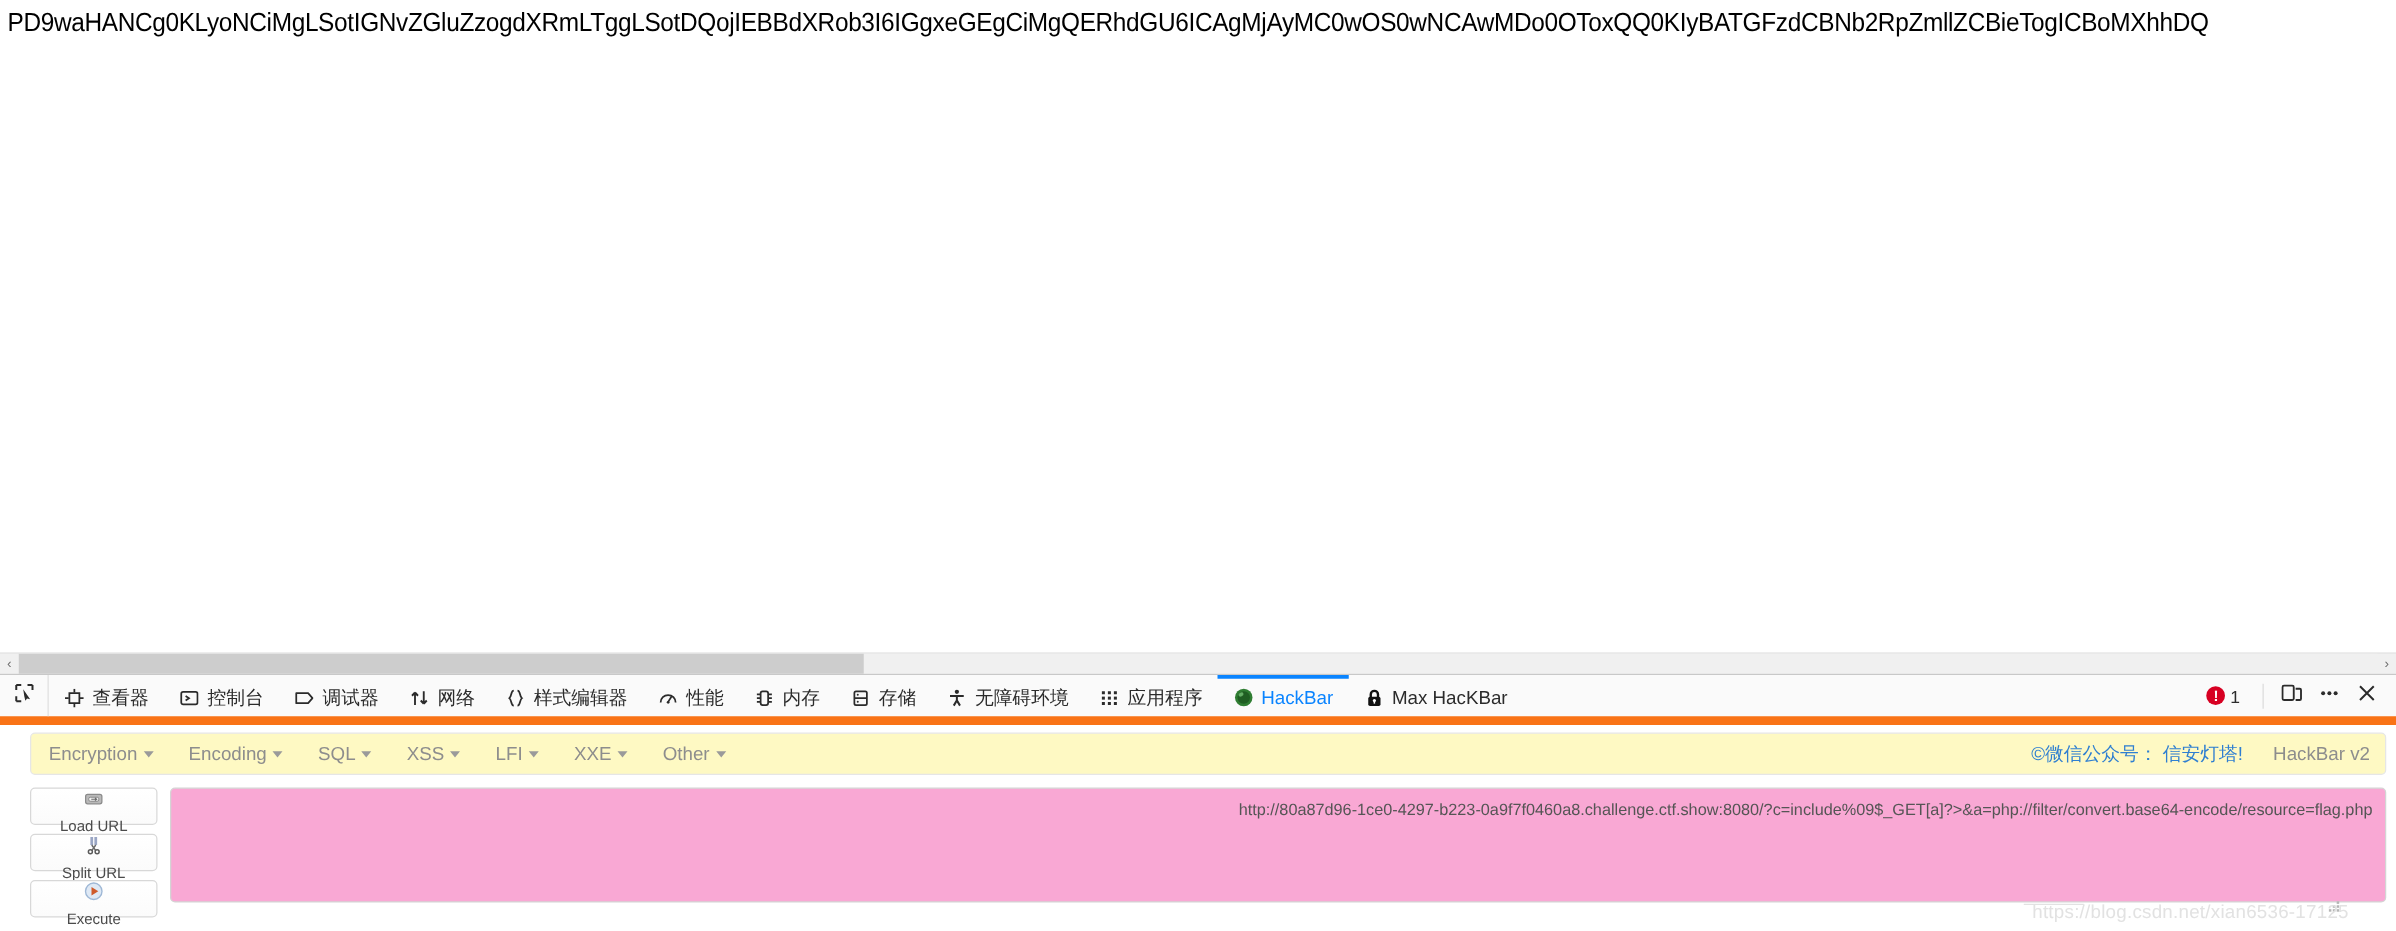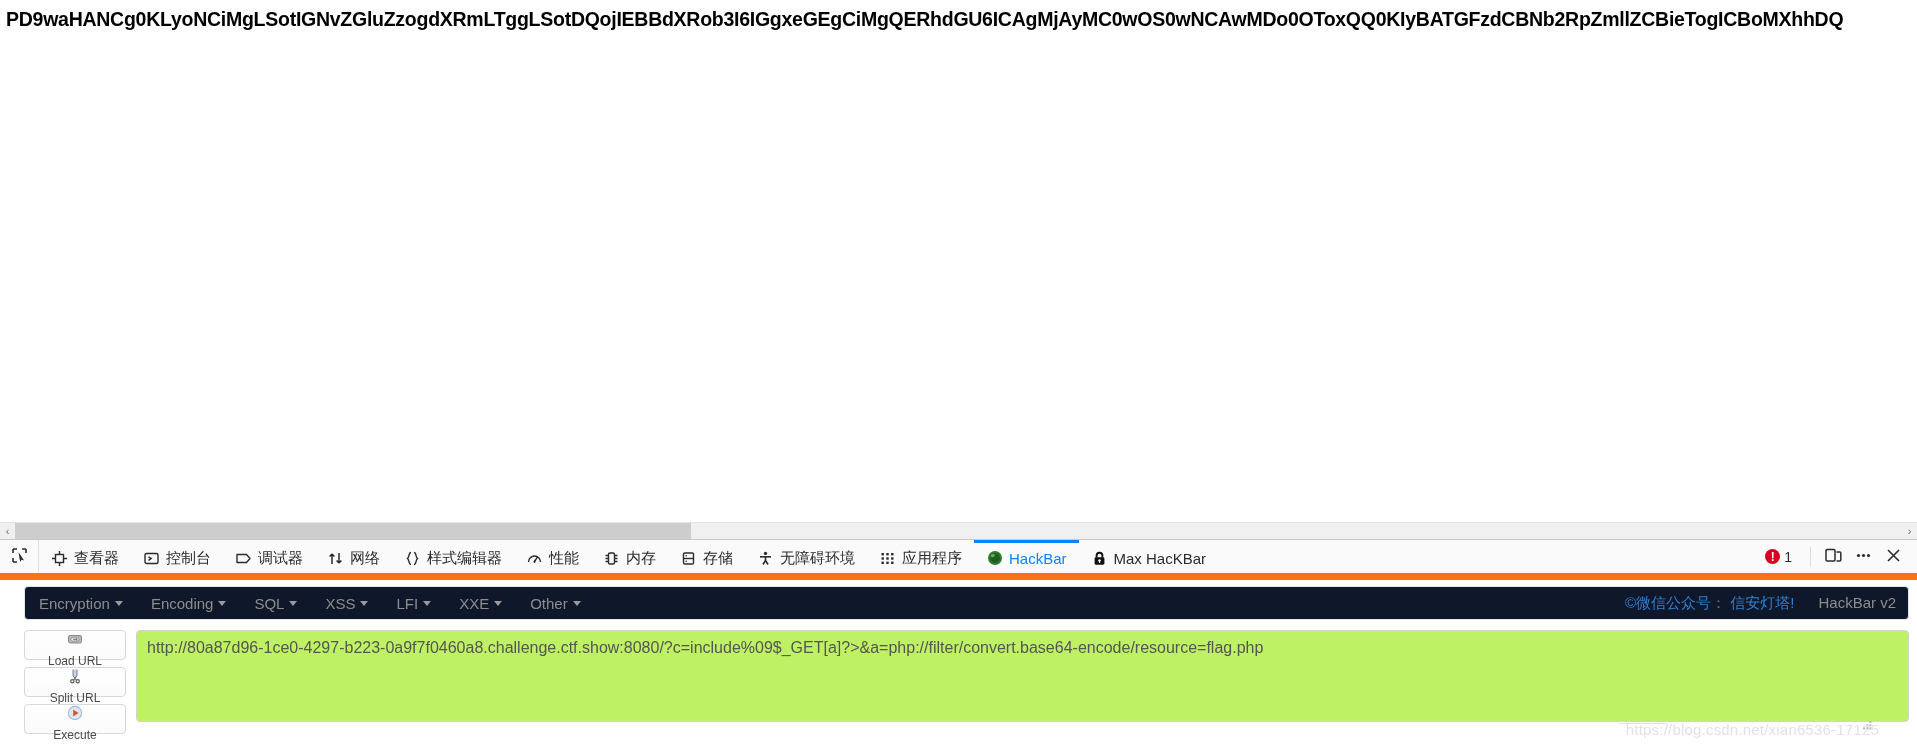--- a/index.html
+++ b/index.html
@@ -7,21 +7,21 @@
     width: 1917px; height: 745px;
     background: #ffffff;
     font-family: "Liberation Sans", sans-serif;
     overflow: hidden;
   }
   #root { position: relative; width: 1917px; height: 745px; }
 
   
   .page-content {
     position: absolute; left: 0; top: 0; right: 0; height: 522px;
-    background: #ffffff; overflow: hidden; font-weight: bold;
+    background: #ffffff; overflow: hidden;
   }
   .b64-line {
     position: absolute;
     left: 6px; top: 6px;
     white-space: nowrap;
     font-family: "Liberation Sans", sans-serif;
     font-size: 21px;
     line-height: 26px;
     letter-spacing: -0.3px;
     color: #000000;
@@ -95,21 +95,21 @@
   }
 
   
   .hb-panel {
     position: relative; height: 165px; width: 100%;
     background: #ffffff; overflow: hidden;
   }
   .hb-menubar {
     margin: 6px 8px 0 24px;
     height: 34px;
-    background: #0f172a;
+    background: #fef9c3;
     border: 1px solid #e6e6e6;
     border-radius: 4px;
     display: flex; align-items: center;
     box-sizing: border-box;
     position: relative;
   }
   .hb-menu {
     display: flex; align-items: center; gap: 5px;
     padding: 0 14px; height: 100%;
     color: #8d8d8d; font-size: 15px; cursor: pointer;
@@ -136,32 +136,33 @@
     display: flex; align-items: center; gap: 7px;
     padding: 0 8px; box-sizing: border-box;
     font-size: 12px; color: #4b4b4b; cursor: pointer; flex-direction: column;
   }
   .hb-btn .bi { width: 16px; height: 16px; flex: 0 0 16px; display: flex; align-items: center; justify-content: center; }
   .hb-url {
     flex: 1 1 auto;
     height: 92px;
     border: 1px solid #d4d4d4;
     border-radius: 4px;
-    background: #bef264;
+    background: #f9a8d4;
     box-sizing: border-box;
     padding: 8px 10px;
     font-family: "Liberation Sans", sans-serif;
-    font-size: 16px;
+    font-size: 13px;
     color: #555555;
     line-height: 18px;
     word-break: break-all;
     position: relative;
     overflow: hidden;
     resize: none;
     outline: none;
+    text-align: right;
   }
   .hb-resize {
     position: absolute; right: 2px; bottom: 2px; width: 12px; height: 12px;
     pointer-events: none;
   }
 
   
   .watermark {
     position: absolute; right: 38px; bottom: 8px;
     font-size: 15px; color: #e2e2e2;

